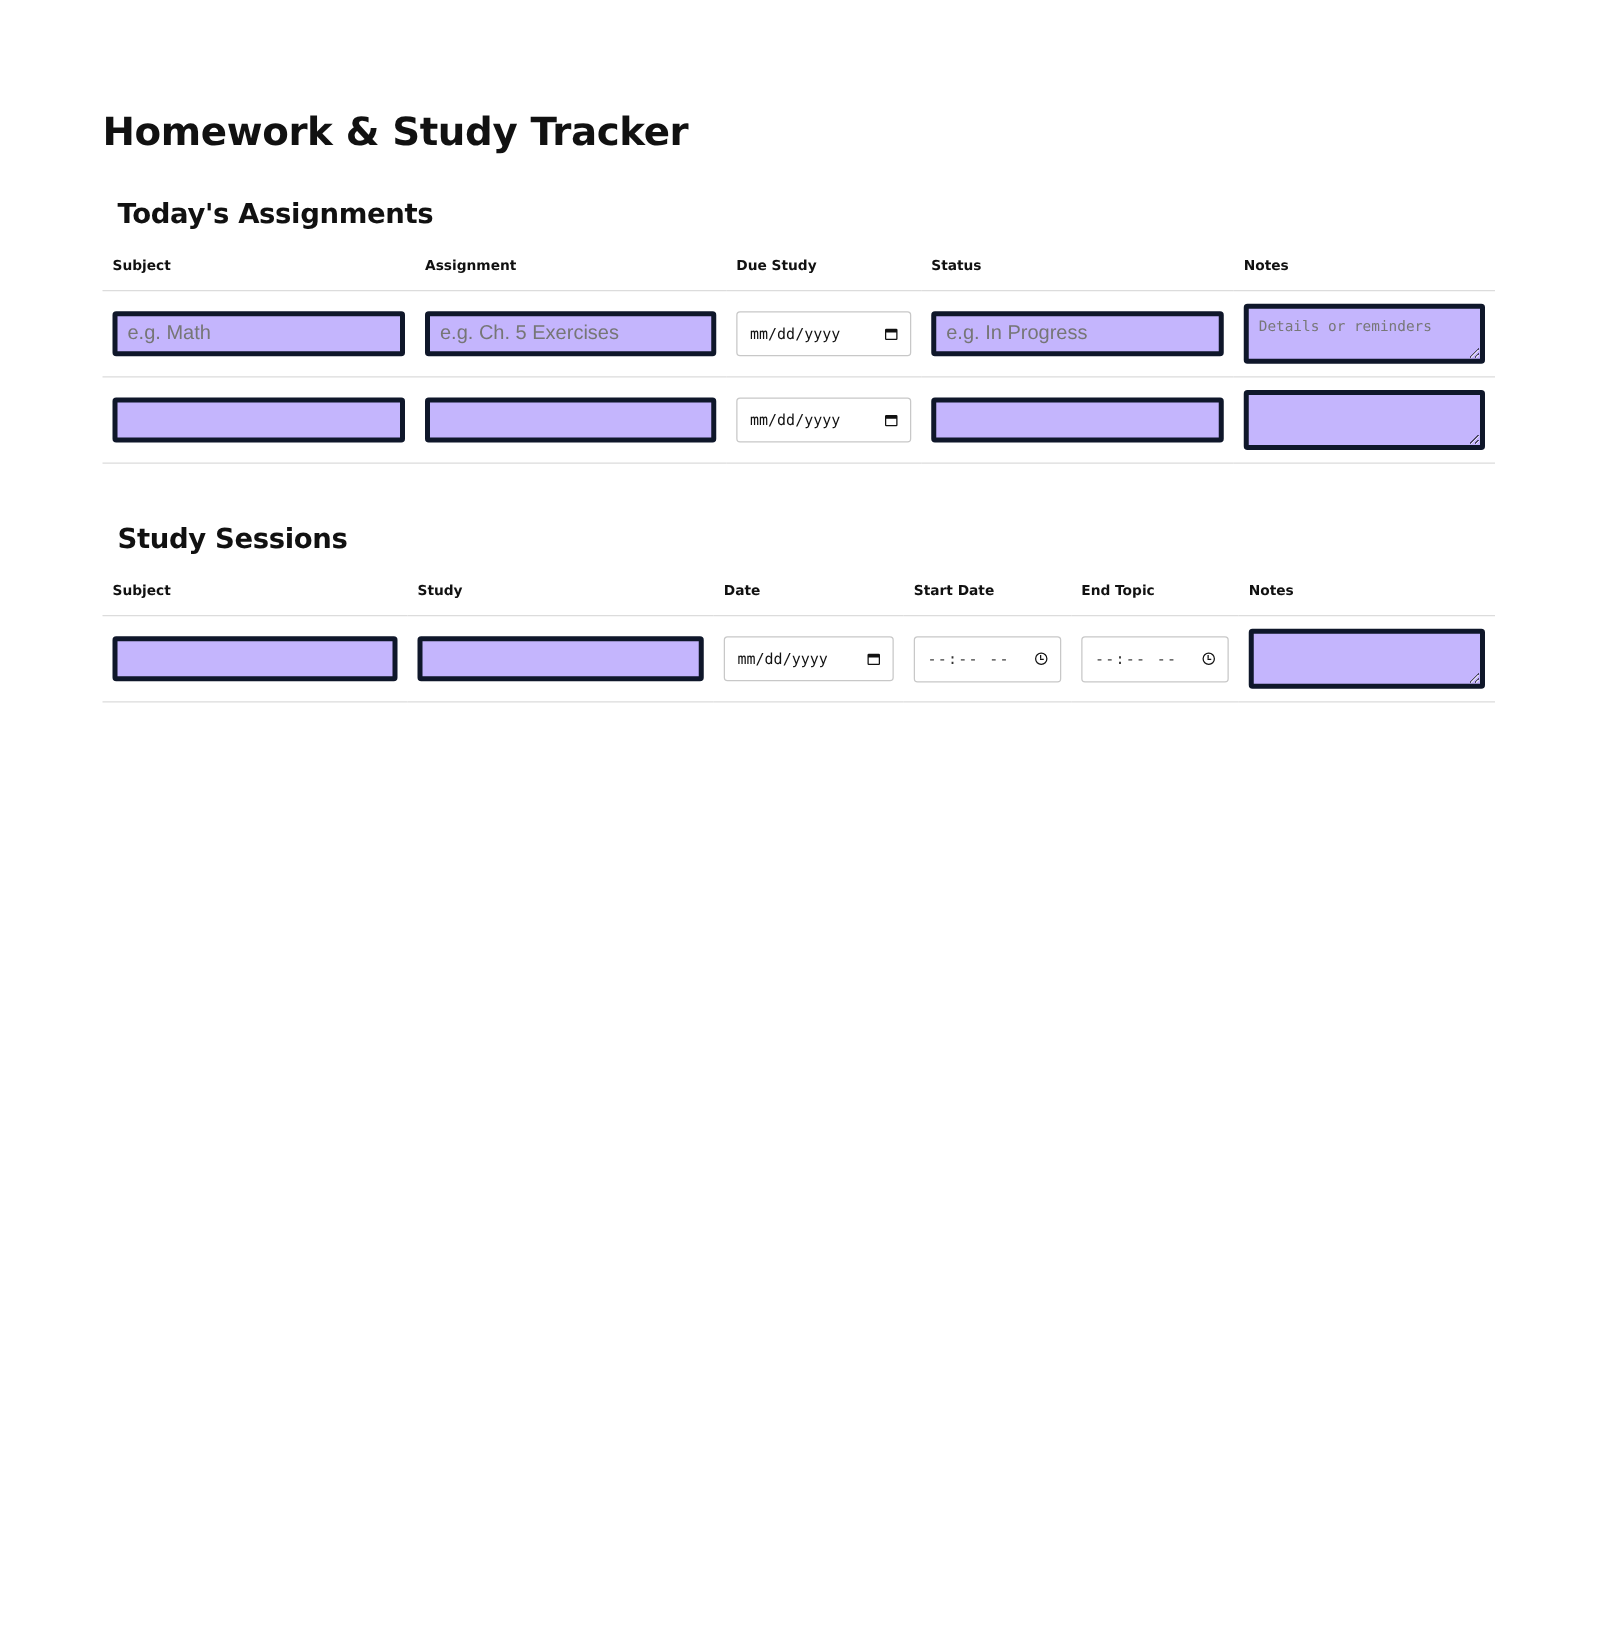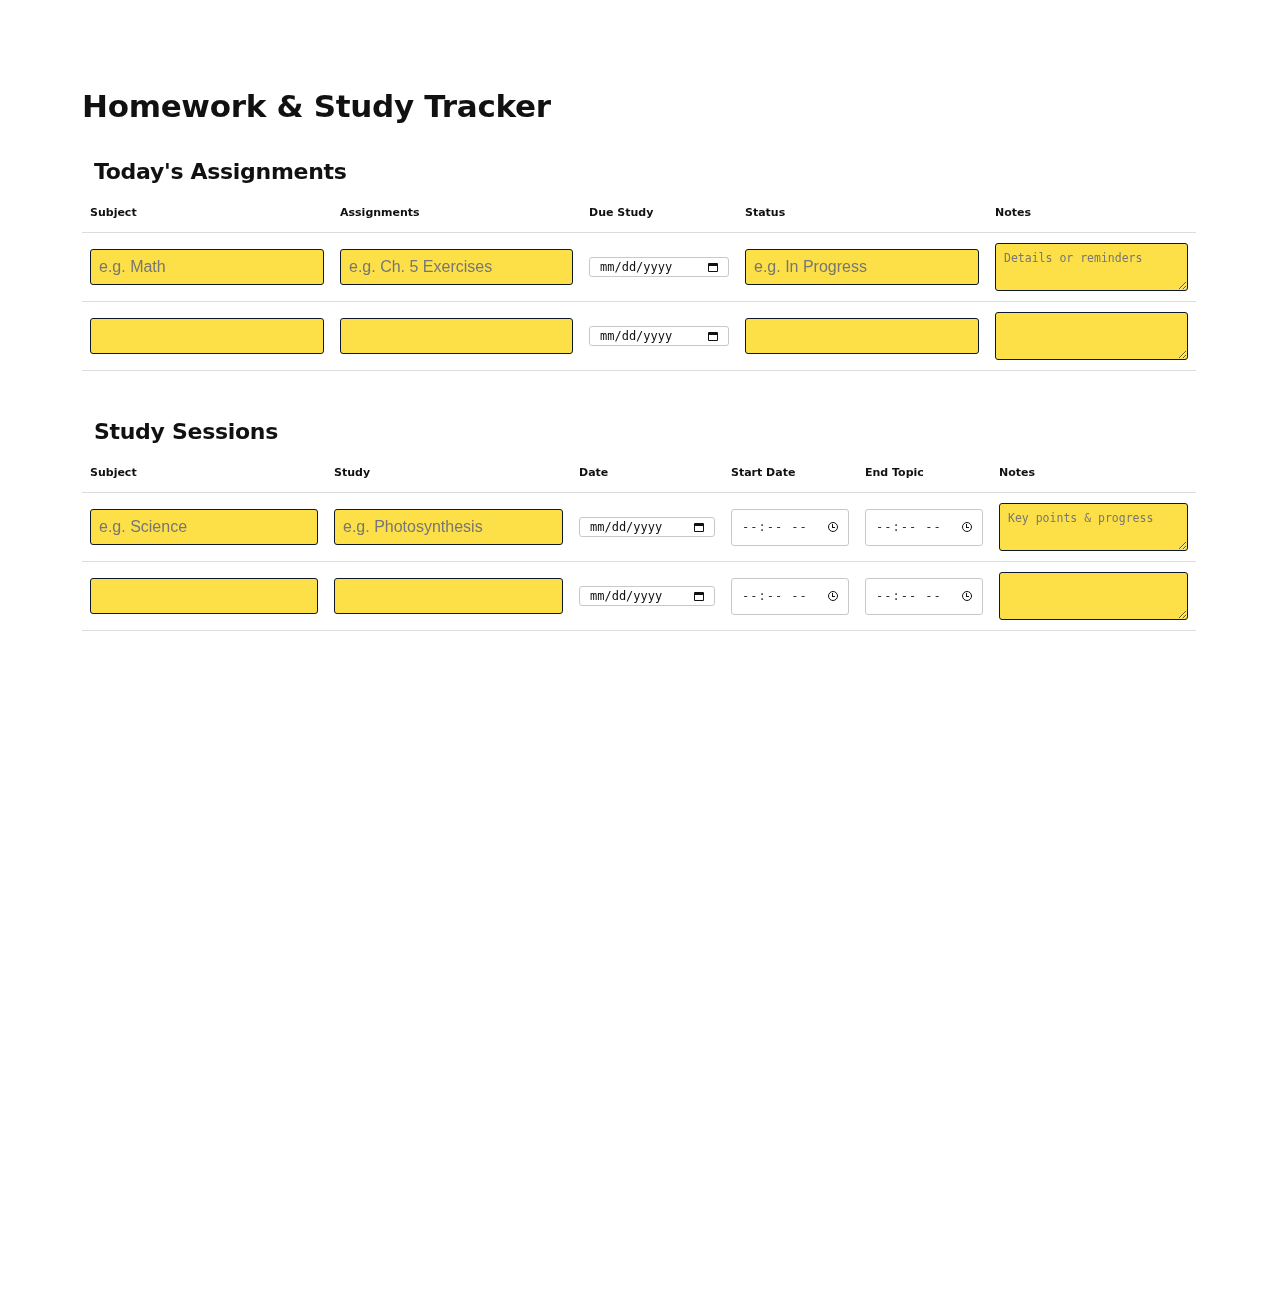--- a/index.html
+++ b/index.html
@@ -23,30 +23,30 @@
   #tbl-assign { top: 195px; }
   #tbl-study { top: 455px; }
   th {
     text-align: left; font-size: 11px; font-weight: 600;
     padding: 7px 8px 10px 8px; height: 20px; border-bottom: 1px solid #dcdcdc;
     white-space: nowrap;
   }
   td { padding: 0 8px; height: 68px; border-bottom: 1px solid #dcdcdc; vertical-align: middle; }
   input, textarea {
     box-sizing: border-box; width: 100%;
-    border: 1px solid #0f172a; border-radius: 3px; background: #fde047;
+    border: 4px solid #0f172a; border-radius: 3px; background: #c4b5fd;
     margin: 0; outline: none;
   }
   input[type=text] {
     height: 36px; padding: 0 8px;
     font-family: "Liberation Sans", sans-serif; font-size: 16px; color: #222;
   }
   input[type=text]::placeholder { color: #767676; }
   .fake-date, .fake-time {
-    box-sizing: border-box; width: 100%; height: 20px;
+    box-sizing: border-box; width: 100%; height: 36px;
     border: 1px solid #c8c8c8; border-radius: 3px; background: #fff;
     display: flex; align-items: center; justify-content: space-between;
     padding: 0 10px 0 10px;
     font-family: "DejaVu Sans Mono", "Liberation Mono", monospace; font-size: 12px; color: #111;
     cursor: text;
   }
   .fake-time { height: 37px; color: #333; letter-spacing: 1px; }
   .cal-icon {
     width: 10px; height: 9px; border: 1.5px solid #111; border-top-width: 3px;
     border-radius: 1px; box-sizing: border-box;
@@ -80,21 +80,21 @@
     <colgroup>
       <col style="width:250px">
         <col style="width:249px">
         <col style="width:156px">
         <col style="width:250px">
         <col style="width:209px">
     </colgroup>
     <thead>
       <tr>
         <th>Subject</th>
-        <th>Assignments</th>
+        <th>Assignment</th>
         <th>Due Study</th>
         <th>Status</th>
         <th>Notes</th>
       </tr>
     </thead>
     <tbody>
       <tr>
         <td><input type="text" placeholder="e.g. Math" style=""></td>
         <td><input type="text" placeholder="e.g. Ch. 5 Exercises" style=""></td>
         <td>
@@ -141,45 +141,20 @@
         <th>Subject</th>
         <th>Study</th>
         <th>Date</th>
         <th>Start Date</th>
         <th>End Topic</th>
         <th>Notes</th>
       </tr>
     </thead>
     <tbody>
       <tr>
-        <td><input type="text" placeholder="e.g. Science" style=""></td>
-        <td><input type="text" placeholder="e.g. Photosynthesis" style=""></td>
-        <td>
-          <div class="fake-date">
-            <span>mm/dd/yyyy</span>
-            <span class="cal-icon"></span>
-          </div>
-        </td>
-        <td>
-          <div class="fake-time">
-            <span>--:-- --</span>
-            <span class="clock-icon"></span>
-          </div>
-        </td>
-        <td>
-          <div class="fake-time">
-            <span>--:-- --</span>
-            <span class="clock-icon"></span>
-          </div>
-        </td>
-        <td>
-            <textarea placeholder="Key points &amp; progress" style=""></textarea>
-          </td>
-      </tr>
-      <tr>
         <td><input type="text" placeholder="" style=""></td>
         <td><input type="text" placeholder="" style=""></td>
         <td>
           <div class="fake-date">
             <span>mm/dd/yyyy</span>
             <span class="cal-icon"></span>
           </div>
         </td>
         <td>
           <div class="fake-time">

